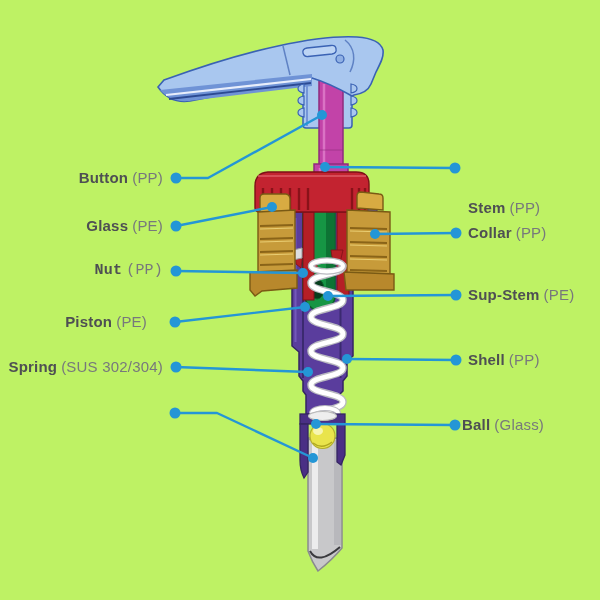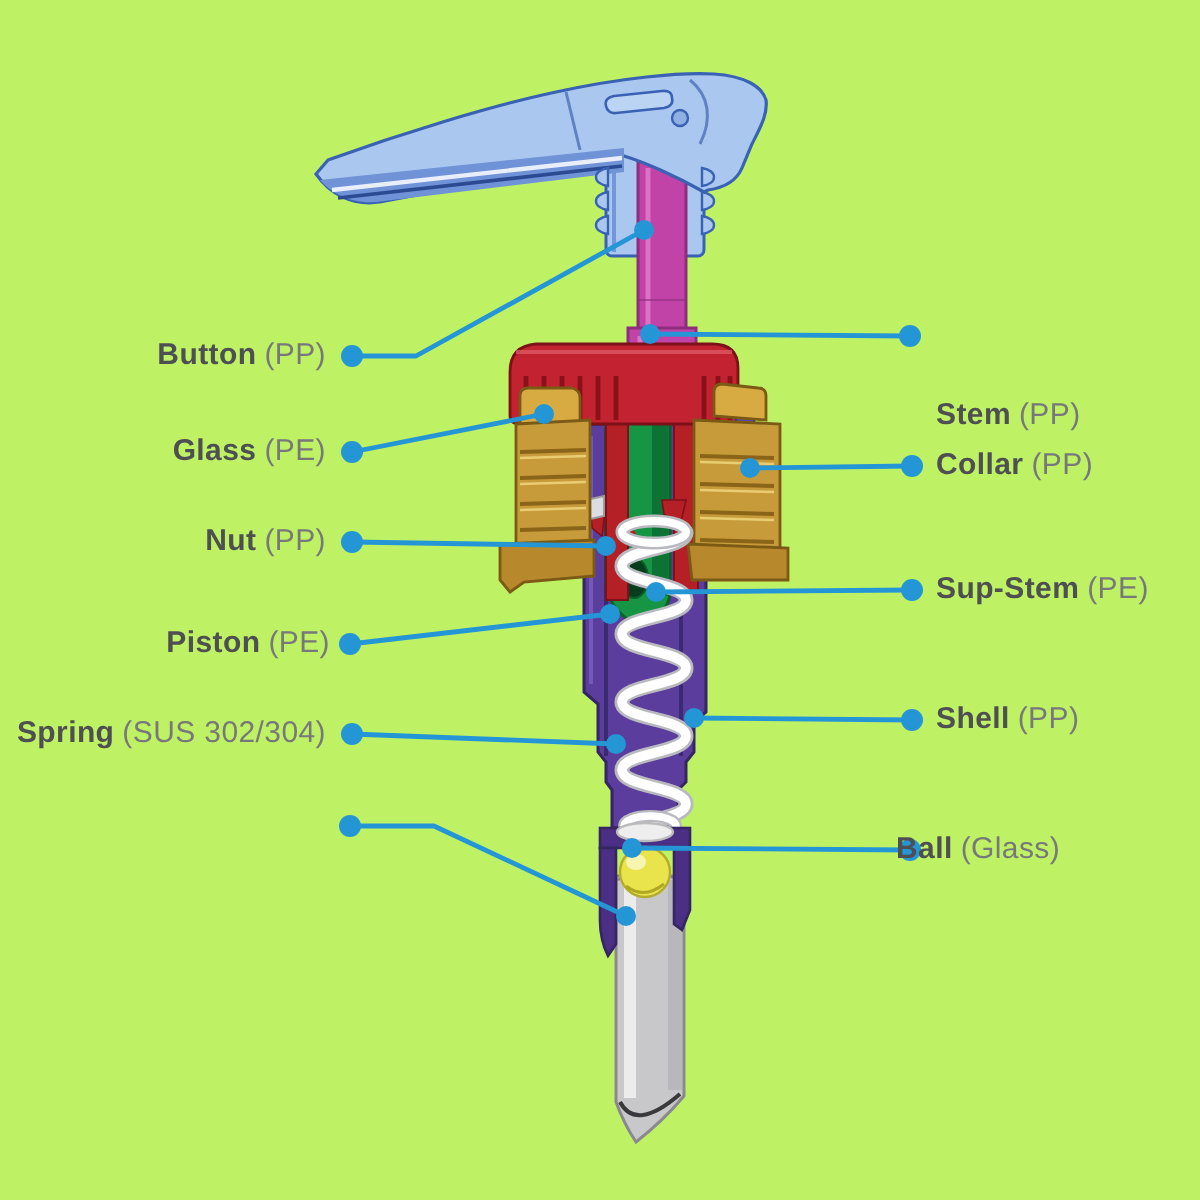--- a/index.html
+++ b/index.html
@@ -11,30 +11,30 @@
   .lbl{
     position:absolute;white-space:nowrap;font-size:15px;line-height:19px;
     letter-spacing:.2px;
   }
   .lbl .nm{font-weight:bold;color:#4e4f53;}
   .lbl .mat{font-weight:normal;color:#77787c;margin-left:4px;}
   .lbl-left{text-align:right;}
   
   .l-button{right:437px;top:168px;}
   .l-seal{right:437px;top:216px;}
-  .l-nut{right:437px;top:261px;}
-  .l-piston{right:435px;top:312px;}
+  .l-nut{right:437px;top:261px;font-family:Liberation Mono, monospace;}
+  .l-piston{right:453px;top:312px;}
   .l-spring{right:437px;top:357px;}
   .l-diptube{right:437px;top:403px;}
   
   .l-stem{left:468px;top:158px;margin-top:40px;}
   .l-collar{left:468px;top:223px;}
   .l-supstem{left:468px;top:285px;}
   .l-shell{left:468px;top:350px;text-align:center;}
-  .l-ball{left:448px;top:415px;}
+  .l-ball{left:462px;top:415px;}
   .leader{fill:none;stroke:#2496d6;stroke-width:2.4;stroke-linecap:round;stroke-linejoin:round;}
   .ldot{fill:#2496d6;}
 </style>
 </head>
 <body>
 
 <div class="stage">
 
   <svg width="600" height="600" viewBox="0 0 600 600">
 

